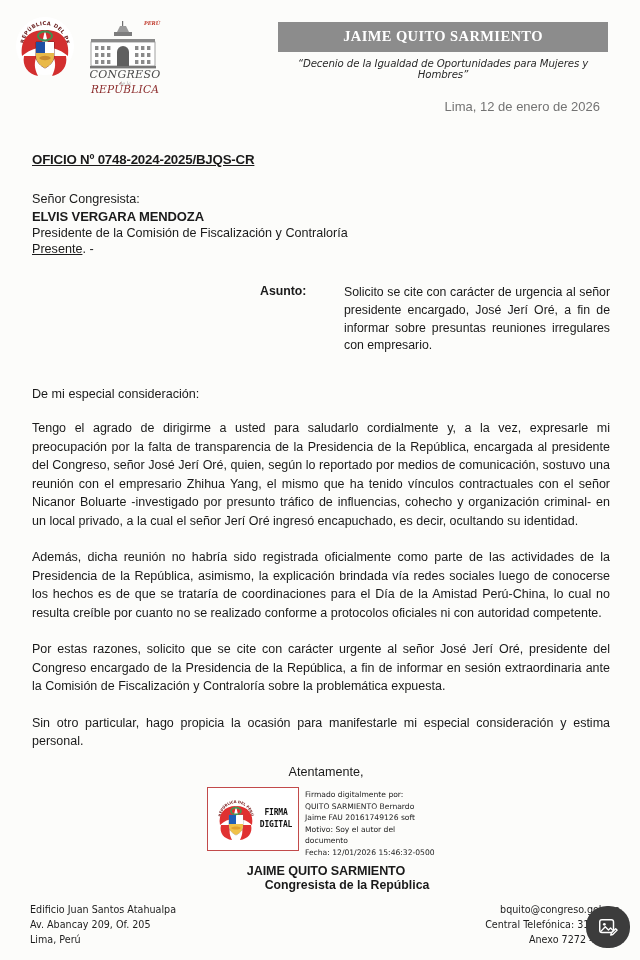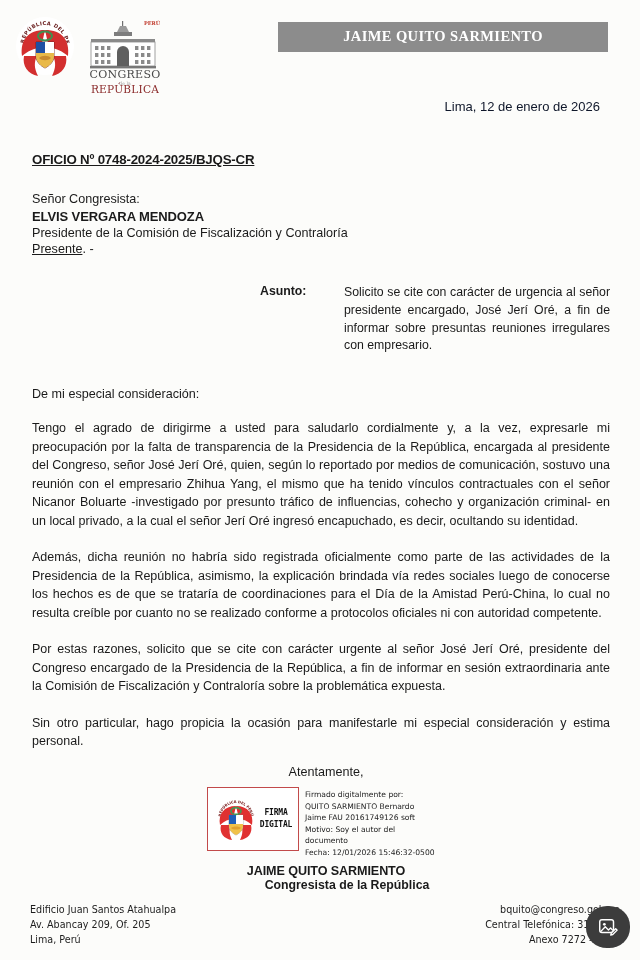--- a/index.html
+++ b/index.html
@@ -30,21 +30,21 @@
   }
   .logos {
     position: absolute;
     left: 14px;
     top: 6px;
     display: flex;
     align-items: flex-start;
     gap: 10px;
   }
   .coat-wrap { width: 62px; height: 80px; }
-  .congress-wrap { width: 78px; height: 84px; padding-top: 6px;}
+  .congress-wrap { width: 78px; height: 84px; padding-top: 6px; font-style: italic;}
 
   .title-block {
     position: absolute;
     left: 278px;
     top: 22px;
     width: 330px;
     text-align: center;
   }
   .title-bar {
     background: #8c8c8c;
@@ -64,21 +64,21 @@
     text-align: center;
     font-family: "DejaVu Sans", sans-serif;
     letter-spacing: -.1px;
   }
 
   .city-date {
     position: absolute;
     top: 99px;
     right: 40px;
     font-size: 13px;
-    color: #0f172a;
+    color: #737373;
   }
 
   
   .doc-body {
     position: absolute;
     left: 32px;
     right: 30px;
     top: 152px;
   }
   .oficio {
@@ -282,20 +282,21 @@
           <rect x="4" y="54" width="66" height="2.4" fill="#777"></rect>
           <text x="39" y="66" font-size="11" font-family="DejaVu Serif" fill="#4a4a4a" text-anchor="middle" letter-spacing="0.3">CONGRESO</text>
           <text x="39" y="72.5" font-size="4.6" font-family="DejaVu Serif" fill="#9a9a9a" text-anchor="middle">de la</text>
           <text x="39" y="81" font-size="10.6" font-family="DejaVu Serif" fill="#8b2b2b" text-anchor="middle" letter-spacing="0.2">REPÚBLICA</text>
         </svg>
       </div>
     </div>
 
     <div class="title-block">
       <div class="title-bar">JAIME QUITO SARMIENTO</div>
+      <div class="decenio">“Decenio de la Igualdad de Oportunidades para Mujeres y Hombres”</div>
     </div>
   </div>
 
   <div class="city-date">Lima, 12 de enero de 2026</div>
 
   <div class="doc-body">
 
     <div class="oficio">OFICIO Nº 0748-2024-2025/BJQS-CR</div>
 
     <div class="addressee">

